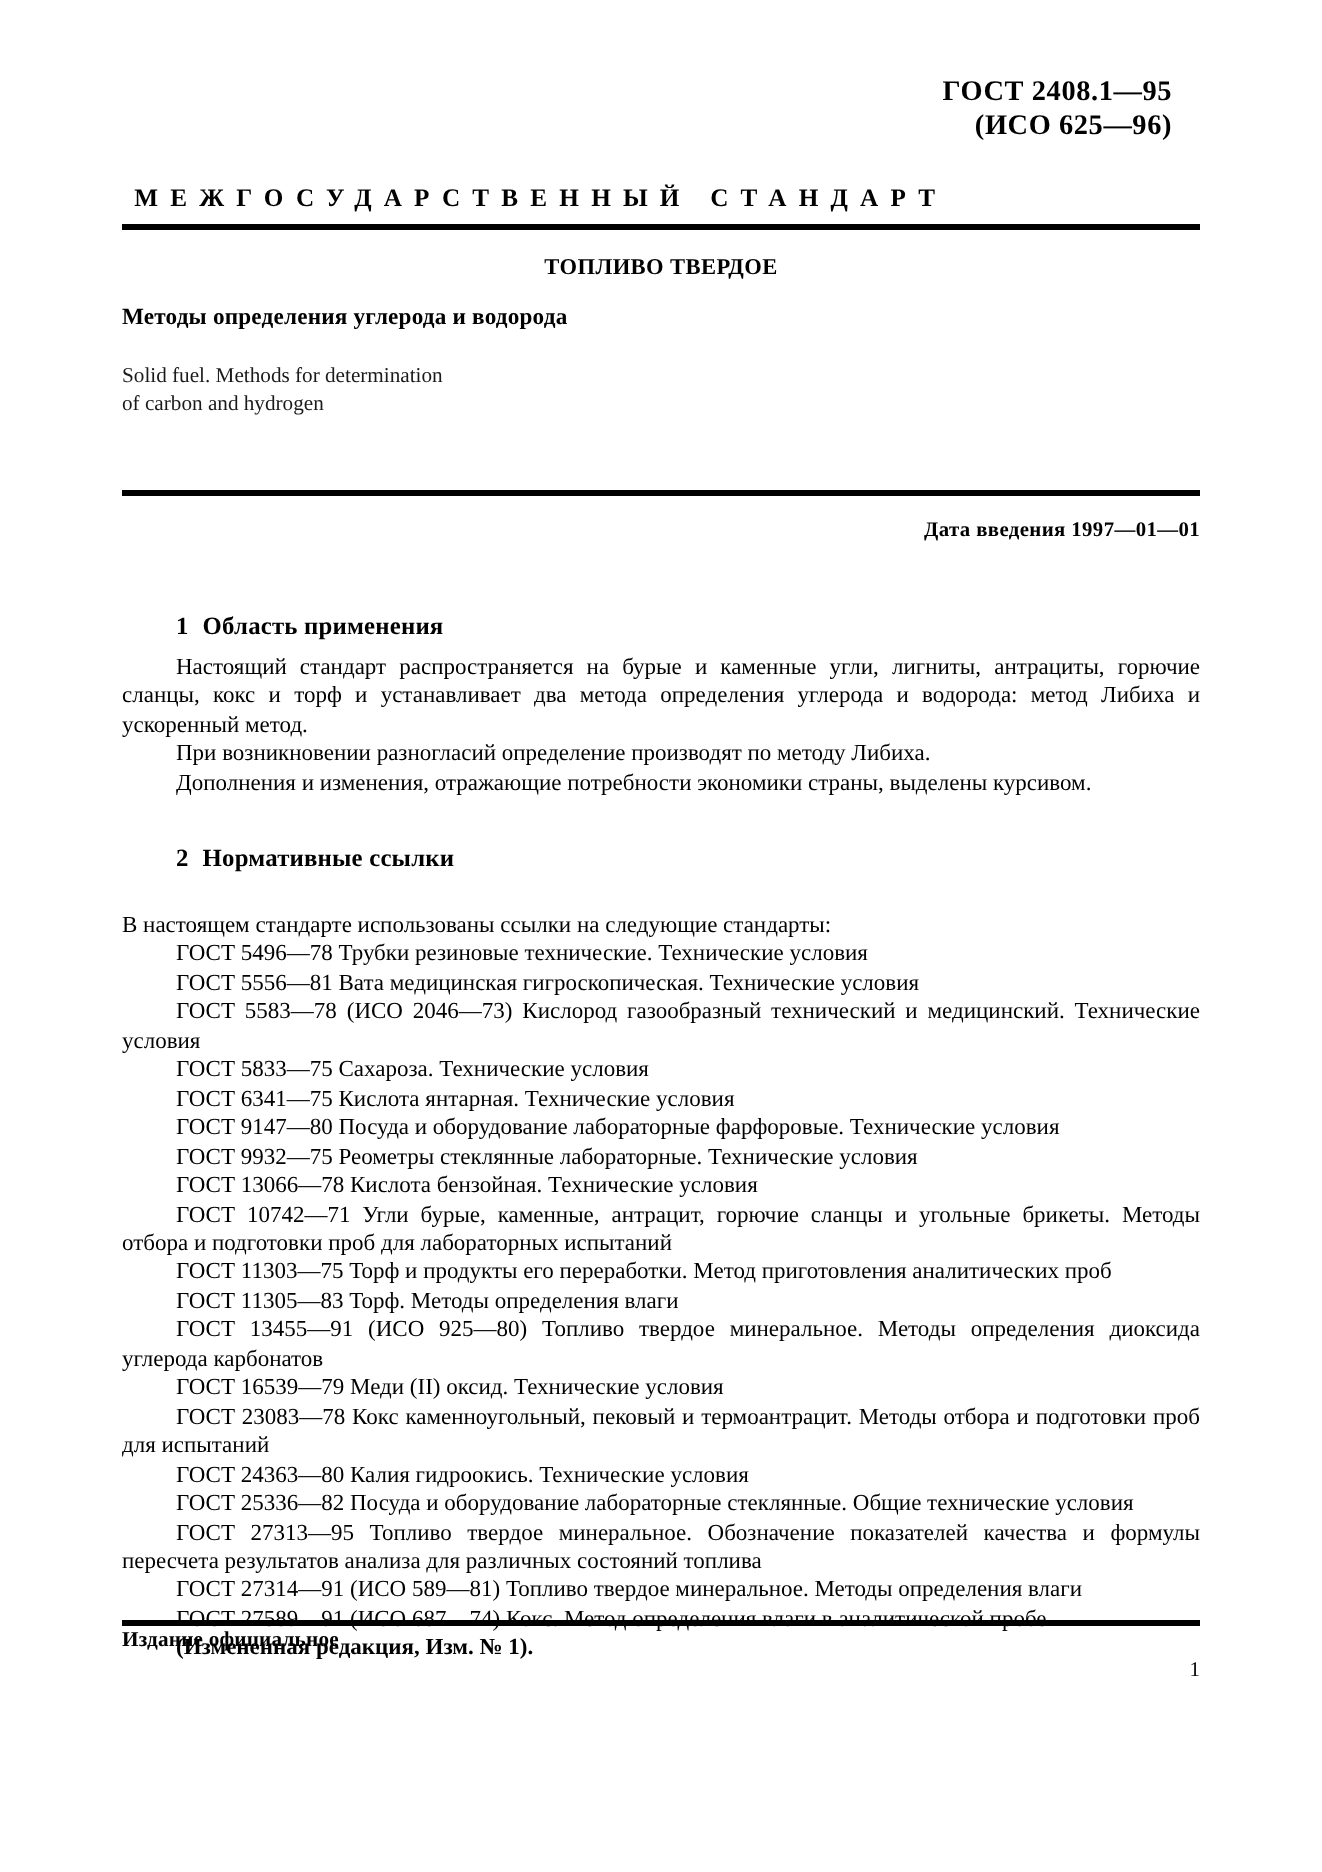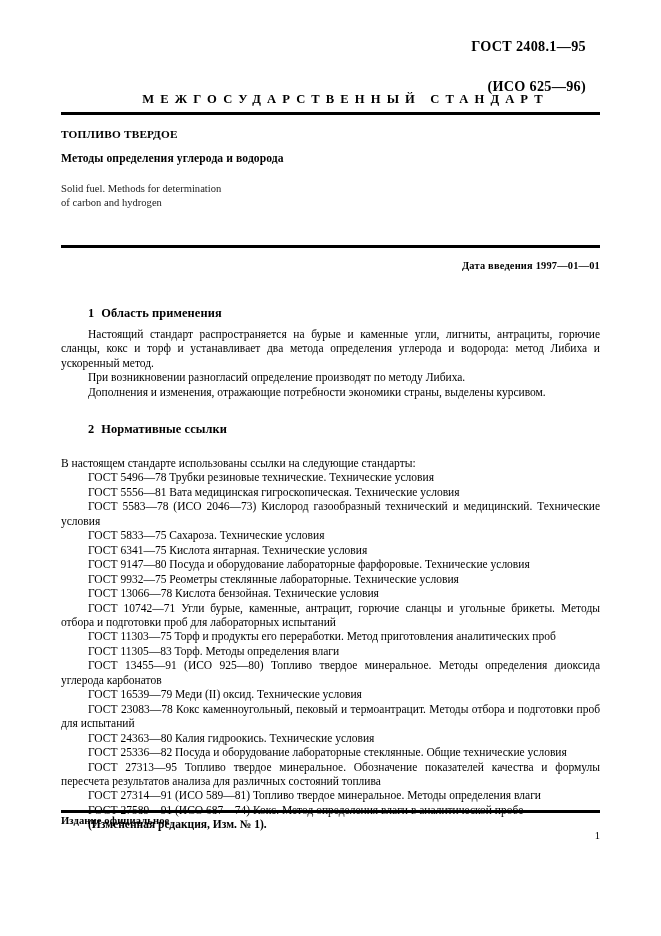--- a/index.html
+++ b/index.html
@@ -28,29 +28,29 @@
     position: absolute;
     top: 38px;
     right: 75px;
     text-align: right;
     font-weight: bold;
     font-size: 14.2px;
     line-height: 17px;
     letter-spacing: 0.3px;
   }
   .doc-header .line-1 { white-space: nowrap; }
-  .doc-header .line-2 { white-space: nowrap; margin-top: 23px; }
+  .doc-header .line-2 { white-space: nowrap; }
 
   
   .banner {
     position: absolute;
     top: 92px;
-    left: 73px;
-    width: 539px;
-    text-align: center;
+    left: 61px;
+    width: 539px;
+    text-align: left;
     font-weight: bold;
     font-size: 12.6px;
     letter-spacing: 6.1px;
     text-indent: 6.1px;
     white-space: nowrap;
   }
   .rule-thick {
     position: absolute;
     left: 61px;
     width: 539px;
@@ -60,21 +60,21 @@
   .rule-top { top: 112px; }
   .rule-mid { top: 245px; }
   .rule-bottom { top: 810px; }
 
   
   .title-ru {
     position: absolute;
     top: 128px;
     left: 61px;
     width: 539px;
-    text-align: left;
+    text-align: center;
     font-weight: bold;
     font-size: 11.3px;
     letter-spacing: 0.2px;
   }
   .subtitle-ru {
     position: absolute;
     top: 152px;
     left: 61px;
     width: 539px;
     font-weight: bold;

